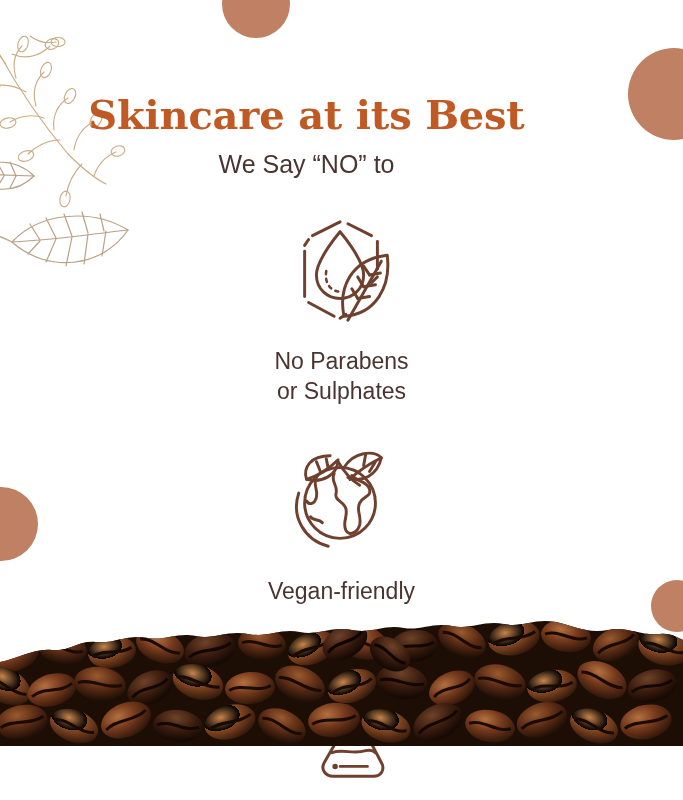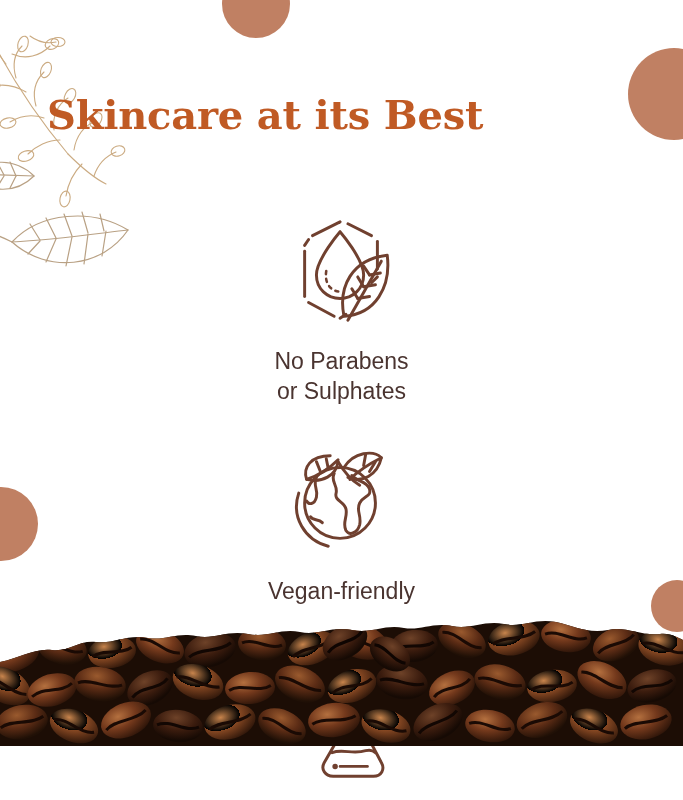--- a/index.html
+++ b/index.html
@@ -58,21 +58,21 @@
     height: 300px;
     pointer-events: none;
   }
 
   
   #header {
     position: absolute;
     left: 0;
     top: 92px;
     width: 613px;
-    margin-left: 47px;
+    text-align: center;
   }
   #page-title {
     font-family: "DejaVu Serif", "Liberation Serif", serif;
     font-weight: bold;
     font-size: 40px;
     line-height: 46px;
     color: #C05A24;
     letter-spacing: -0.2px;
     margin: 0;
   }
@@ -195,20 +195,21 @@
       <path d="M84 240 L 90 211"></path>
       <path d="M102 238 L 106 208"></path>
       <path d="M120 230 L 124 205"></path>
 
       <path d="M-14 200 C 10 206, 22 212, 30 216"></path>
     </g>
   </svg>
 
   <div id="header">
     <h1 id="page-title">Skincare at its Best</h1>
+    <p id="page-subtitle">We Say “NO” to</p>
   </div>
 
   <div id="features">
 
     <div class="feature">
       <svg class="feature-icon" viewBox="0 0 120 120">
         <g fill="none" stroke="#70402F" stroke-width="3" stroke-linecap="round" stroke-linejoin="round">
 
           <path d="M30 24 L 58 10"></path>
           <path d="M66 12 L 90 24"></path>

